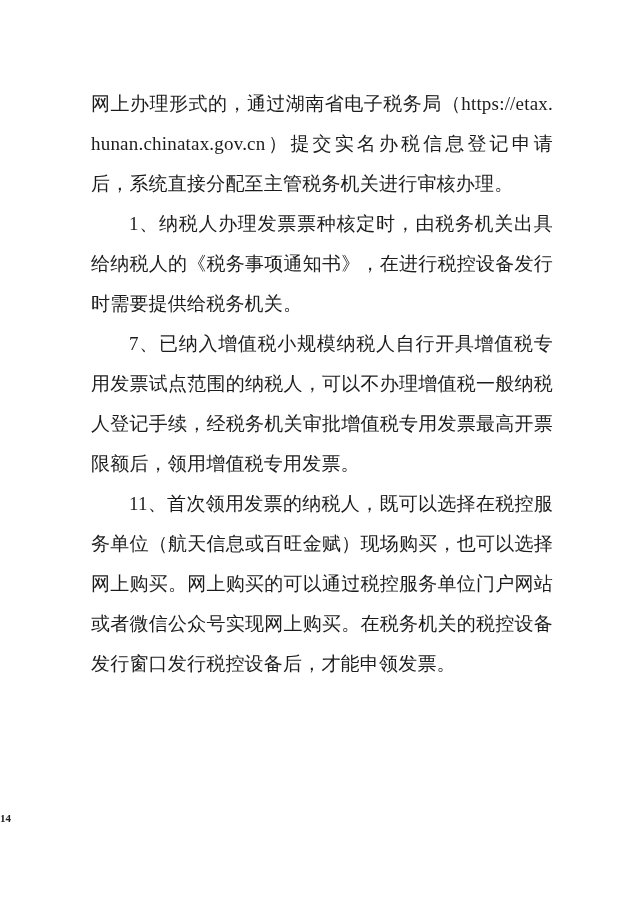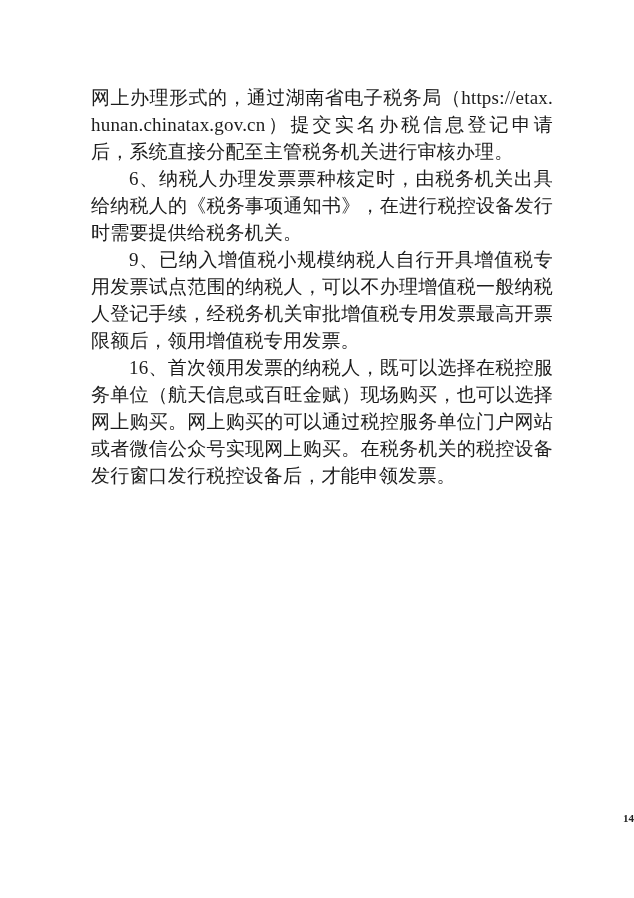--- a/index.html
+++ b/index.html
@@ -22,52 +22,52 @@
 
   .text-block {
     position: absolute;
     left: 91px;
     top: 84px;
     width: 462px;
   }
 
   .text-block p {
     font-size: 19px;
-    line-height: 27px;
+    line-height: 40px;
     text-align: justify;
     text-justify: inter-ideograph;
     letter-spacing: 0.2px;
     word-break: break-all;
     color: #1c1c1c;
     font-weight: 400;
   }
 
   .text-block p.indent {
     text-indent: 2em;
   }
 
   .page-number {
     position: absolute;
     left: 0;
     right: 0;
     top: 812px;
-    text-align: right;
+    text-align: left;
     font-size: 11px;
     font-weight: 700;
     color: #222222;
     font-family: "Liberation Serif", "DejaVu Serif", serif;
   }
 </style>
 </head>
 <body>
 
 <div class="page">
 
   <div class="text-block">
     <p>网上办理形式的，通过湖南省电子税务局（https://etax.hunan.chinatax.gov.cn）提交实名办税信息登记申请后，系统直接分配至主管税务机关进行审核办理。</p>
-    <p class="indent">6、纳税人办理发票票种核定时，由税务机关出具给纳税人的《税务事项通知书》，在进行税控设备发行时需要提供给税务机关。</p>
-    <p class="indent">9、已纳入增值税小规模纳税人自行开具增值税专用发票试点范围的纳税人，可以不办理增值税一般纳税人登记手续，经税务机关审批增值税专用发票最高开票限额后，领用增值税专用发票。</p>
-    <p class="indent">16、首次领用发票的纳税人，既可以选择在税控服务单位（航天信息或百旺金赋）现场购买，也可以选择网上购买。网上购买的可以通过税控服务单位门户网站或者微信公众号实现网上购买。在税务机关的税控设备发行窗口发行税控设备后，才能申领发票。</p>
+    <p class="indent">1、纳税人办理发票票种核定时，由税务机关出具给纳税人的《税务事项通知书》，在进行税控设备发行时需要提供给税务机关。</p>
+    <p class="indent">7、已纳入增值税小规模纳税人自行开具增值税专用发票试点范围的纳税人，可以不办理增值税一般纳税人登记手续，经税务机关审批增值税专用发票最高开票限额后，领用增值税专用发票。</p>
+    <p class="indent">11、首次领用发票的纳税人，既可以选择在税控服务单位（航天信息或百旺金赋）现场购买，也可以选择网上购买。网上购买的可以通过税控服务单位门户网站或者微信公众号实现网上购买。在税务机关的税控设备发行窗口发行税控设备后，才能申领发票。</p>
   </div>
 
   <div class="page-number">14</div>
 
 </div>
 
 </body></html>

